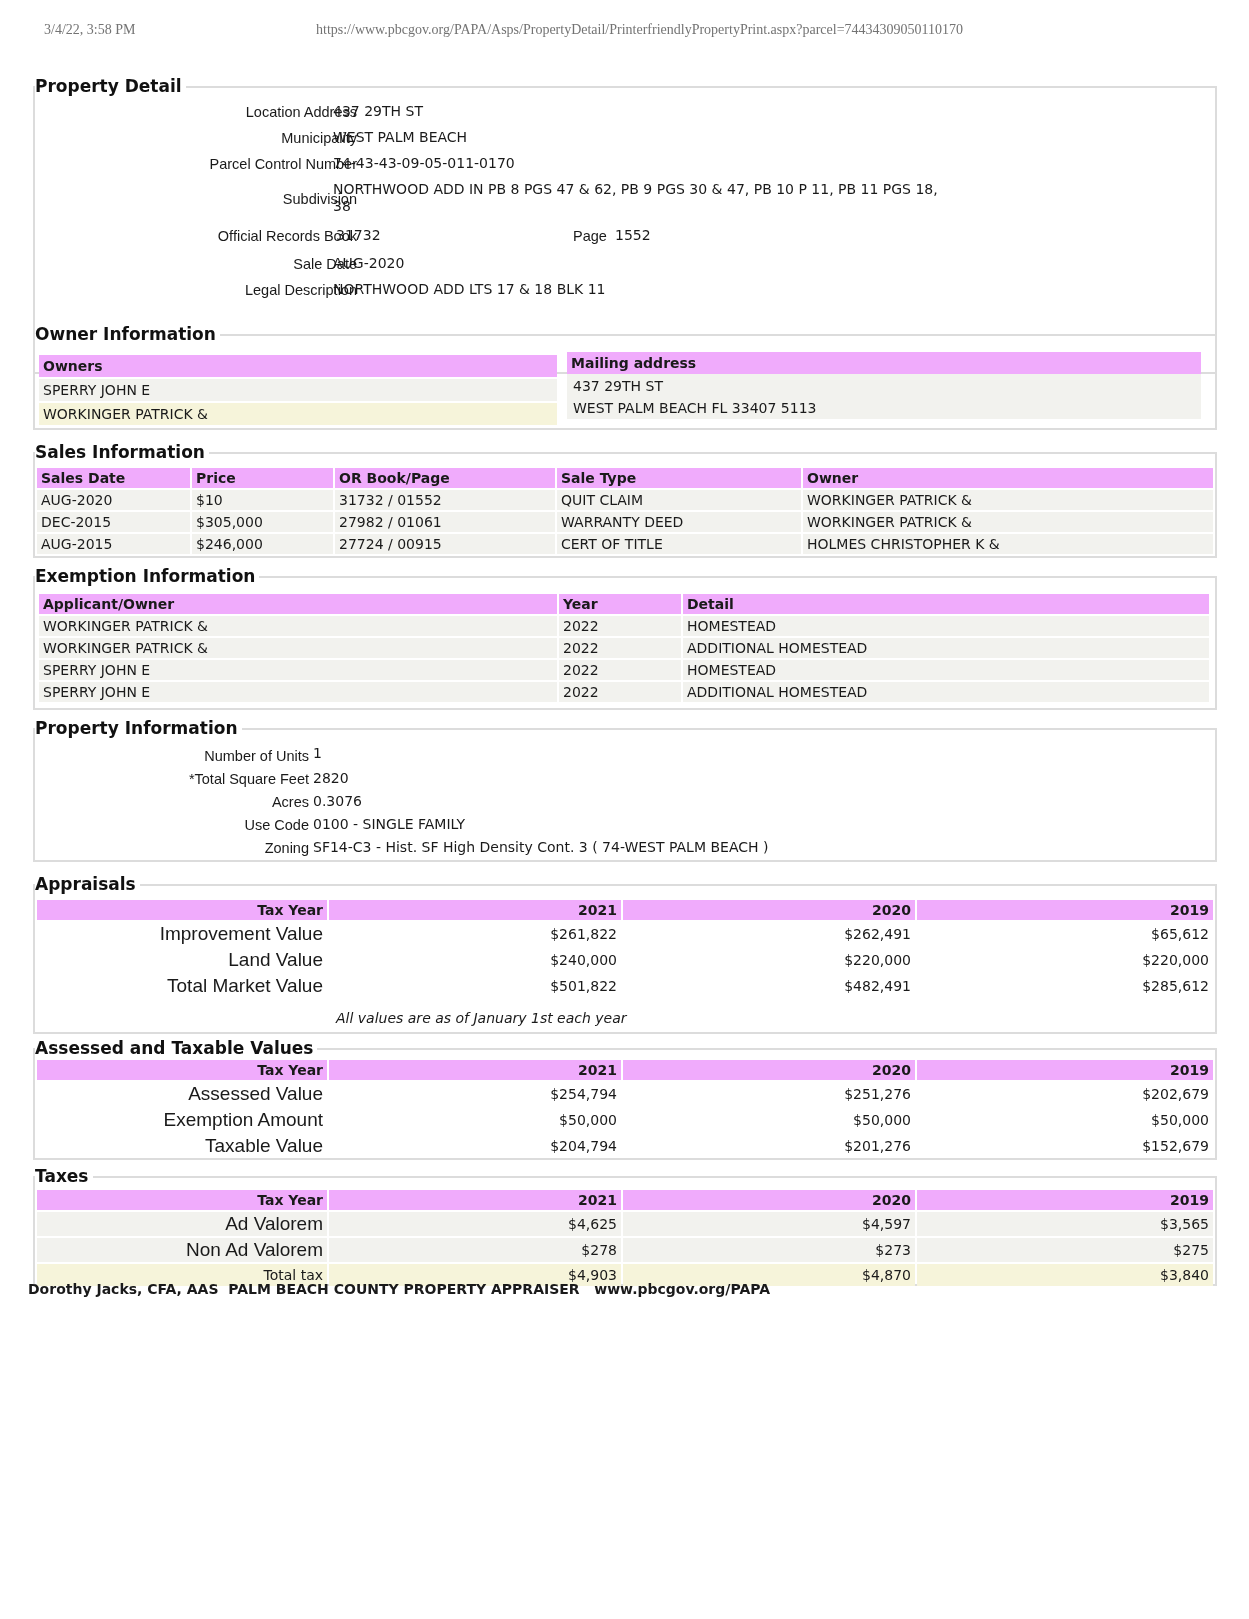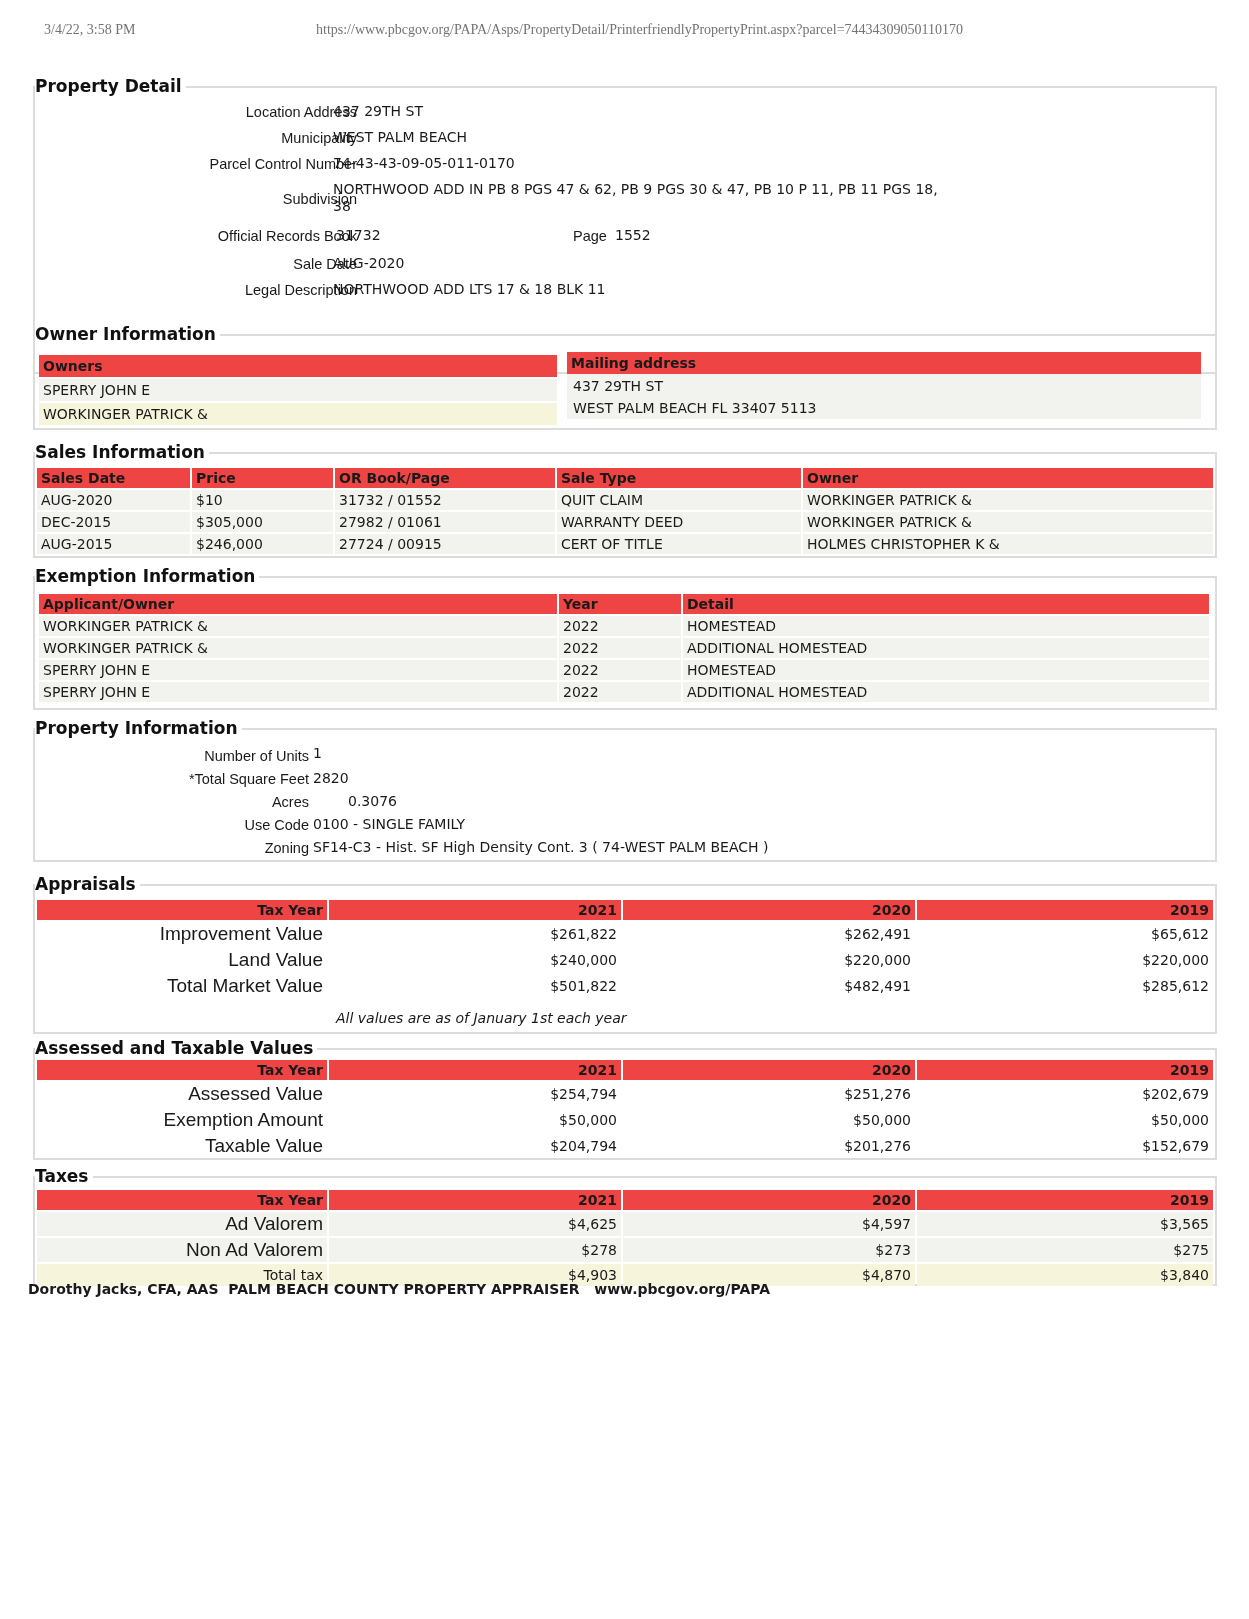--- a/index.html
+++ b/index.html
@@ -2,21 +2,21 @@
 <html><head>
 <meta charset="utf-8">
 <style>
   html, body { margin:0; padding:0; background:#ffffff; }
   body { width:1249px; height:1619px; position:relative; font-family:"DejaVu Sans", sans-serif; color:#1a1a1a; }
   .topline { position:absolute; top:22px; font-family:"Liberation Serif", serif; font-size:14px; color:#737373; }
   .fs { position:absolute; left:33px; width:1184px; border:2px solid #dcdcdc; box-sizing:border-box; }
   .legend { position:absolute; top:-12px; left:0; background:#fff; padding-right:4px; font-size:17px; font-weight:bold; color:#111; line-height:20px; }
   .lbl { position:absolute; text-align:right; font-family:"Liberation Sans", sans-serif; font-size:14.5px; white-space:nowrap; }
   .val { position:absolute; font-size:14px; white-space:nowrap; }
-  .hdr { background:#ef4444; font-weight:bold; font-size:14px; }
+  .hdr { background:#f0abfc; font-weight:bold; font-size:14px; }
   .row-a { background:#f2f2ee; }
   .row-b { background:#f6f4da; }
   table { border-collapse:separate; border-spacing:2px; }
   td { padding:1px 4px; font-size:14px; white-space:nowrap; height:18px; }
   .r { text-align:right; }
   .rl { text-align:right; font-family:"Liberation Sans", sans-serif; font-size:19px; }
   .footer { position:absolute; top:1281px; left:28px; font-size:14px; font-weight:bold; }
 </style>
 </head>
 <body>
@@ -128,21 +128,21 @@
     </table>
 </div>
 
 <div class="fs" style="top:728px; height:134px;">
   <div class="legend">Property Information</div>
   <div class="lbl" style="right:906px; top:18px;">Number of Units</div>
   <div class="val" style="left:278px; top:15px;">1</div>
   <div class="lbl" style="right:906px; top:41px;">*Total Square Feet</div>
   <div class="val" style="left:278px; top:40px;">2820</div>
   <div class="lbl" style="right:906px; top:64px;">Acres</div>
-  <div class="val" style="left:278px; top:63px;margin-left:35px;">0.3076</div>
+  <div class="val" style="left:278px; top:63px;">0.3076</div>
   <div class="lbl" style="right:906px; top:87px;">Use Code</div>
   <div class="val" style="left:278px; top:86px;">0100 - SINGLE FAMILY</div>
   <div class="lbl" style="right:906px; top:110px;">Zoning</div>
   <div class="val" style="left:278px; top:109px;">SF14-C3 - Hist. SF High Density Cont. 3 ( 74-WEST PALM BEACH )</div>
 </div>
 
 <div class="fs" style="top:884px; height:150px;">
   <div class="legend">Appraisals</div>
   <table style="position:absolute; left:0; top:12px; width:1180px;">
     <tbody>

